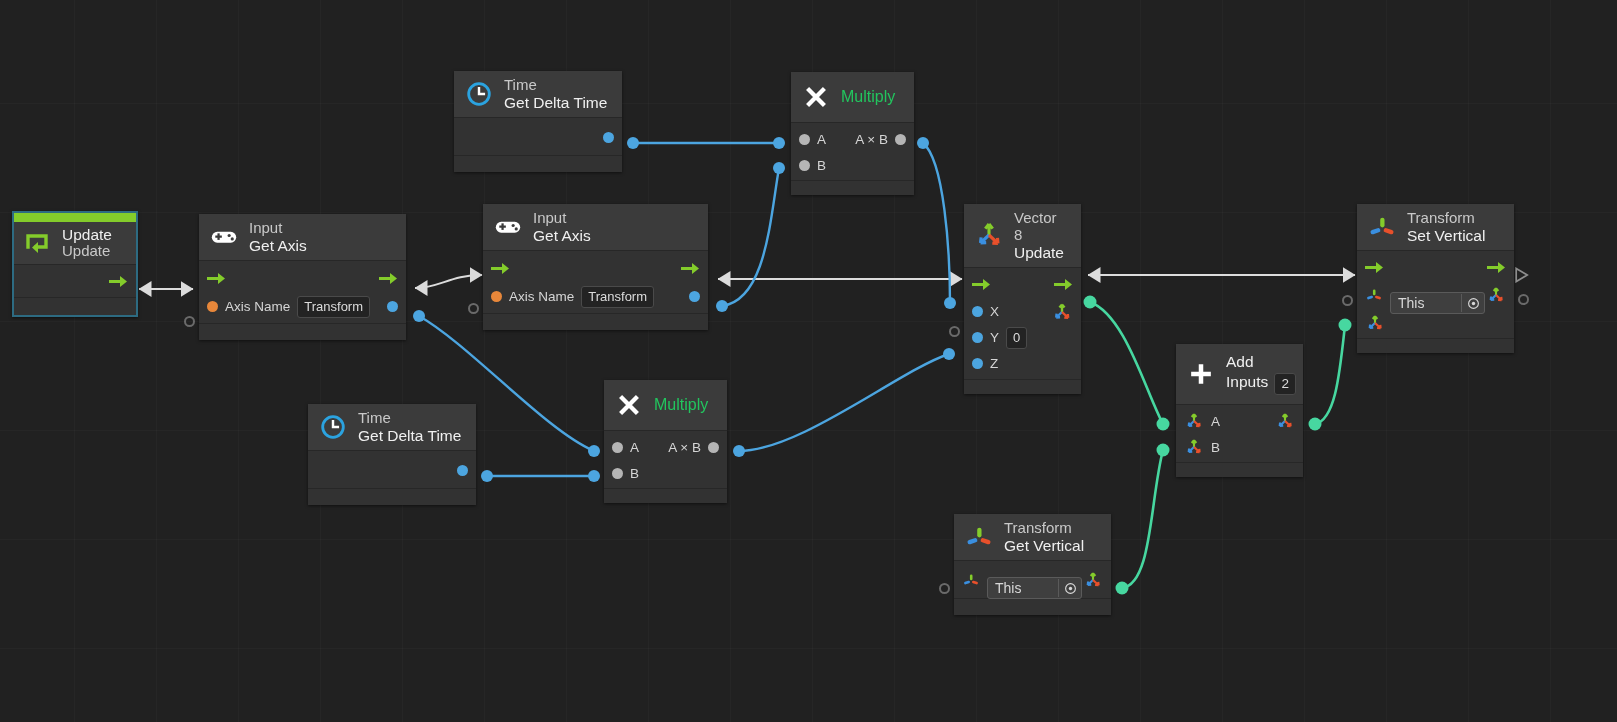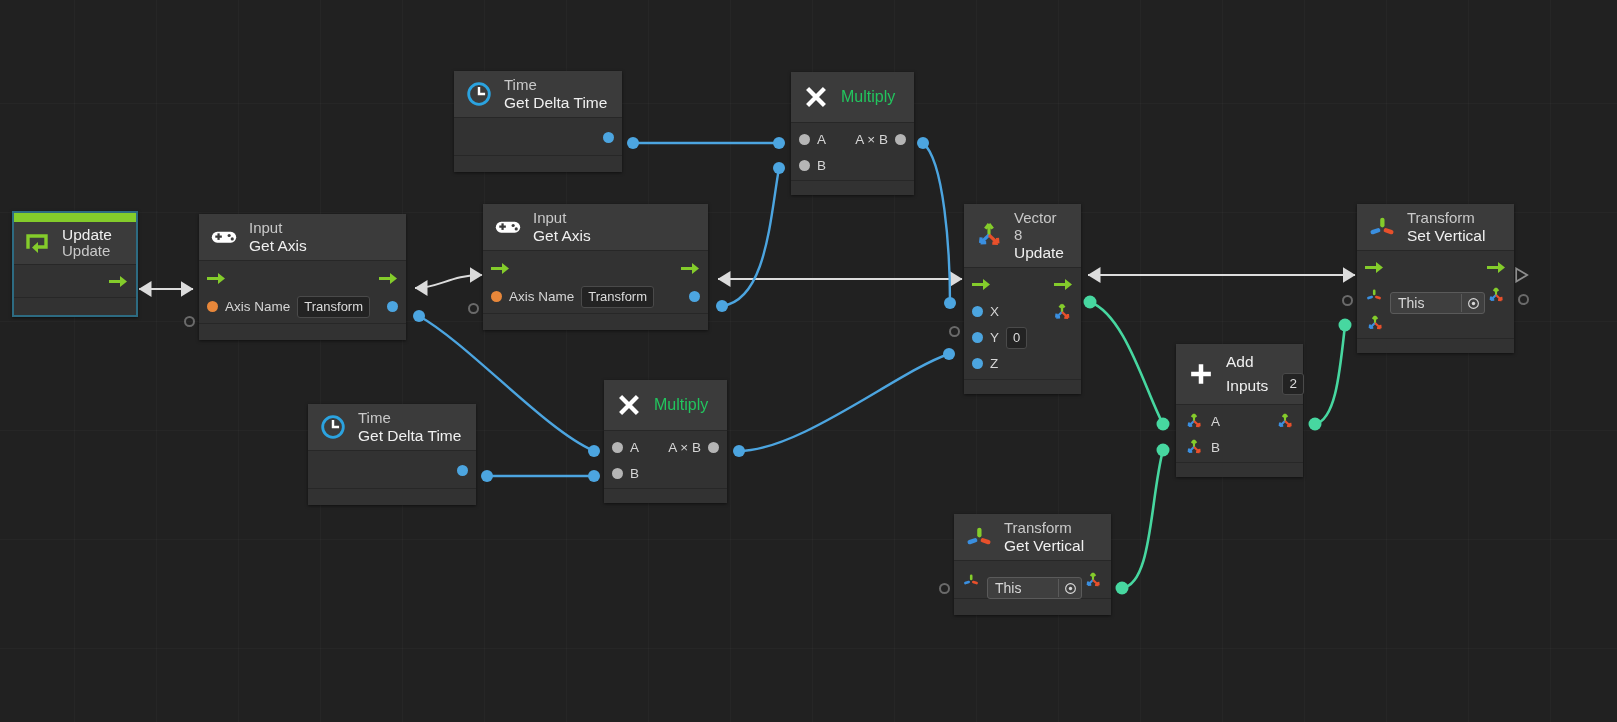--- a/index.html
+++ b/index.html
@@ -390,21 +390,21 @@
 
   <div class="node" style="left:1176px;top:344px;width:127px;">
     <div class="hdr" style="min-height:48px;">
       <div class="ico">
         <svg width="30" height="30" viewBox="0 0 32 32">
           <path d="M16 5.5 V26.5 M5.5 16 H26.5" stroke="#ffffff" stroke-width="4.8" stroke-linecap="butt"></path>
         </svg>
       </div>
       <div class="ttl">
         <span class="main">Add</span>
-        <span style="display:flex;align-items:flex-end;gap:14px;margin-top:2px;">
+        <span style="display:flex;align-items:flex-start;gap:6px;margin-top:2px;">
           <span class="main">Inputs</span>
           <span class="numfield">2</span>
         </span>
       </div>
     </div>
     <div class="body">
       <div class="row" style="height:26px;">
         <div class="lft">
           <svg width="20" height="20" viewBox="0 0 32 32">
             <path d="M16 16 L16 5 M16 5 L12.3 9.6 M16 5 L19.7 9.6" stroke="#84cc2b" stroke-width="3.4" fill="none"></path>

